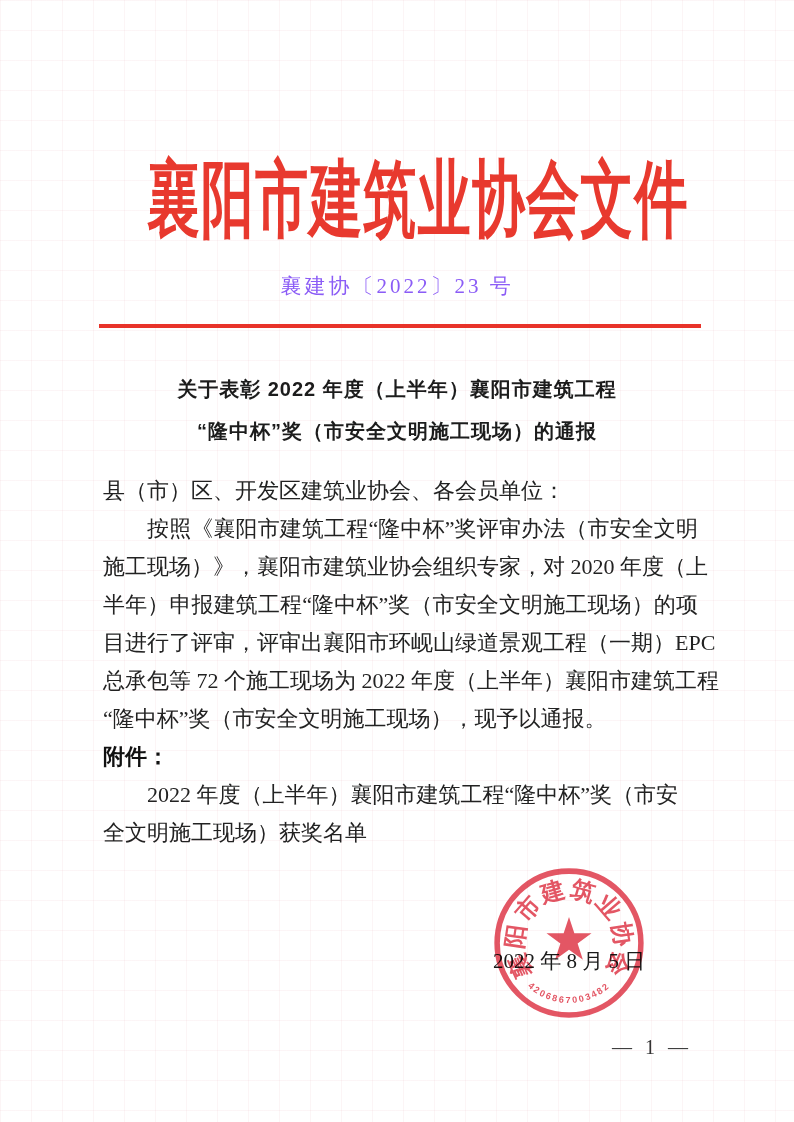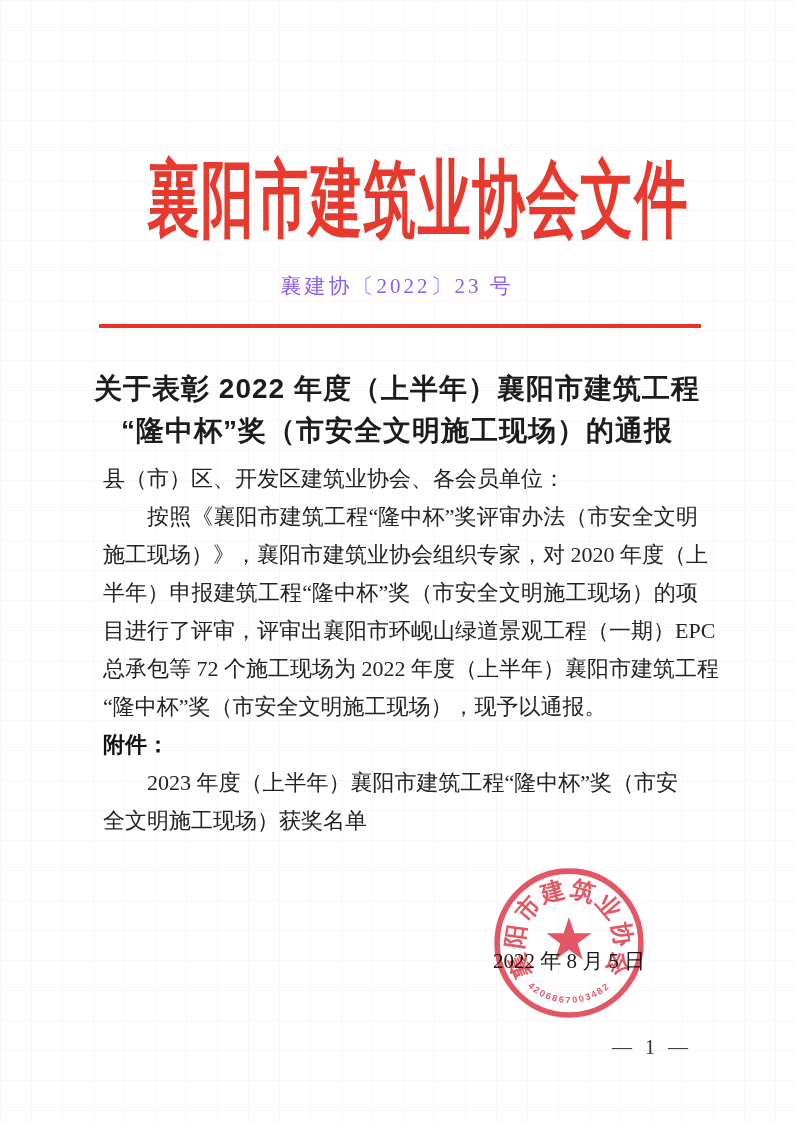--- a/index.html
+++ b/index.html
@@ -32,26 +32,26 @@
 
   .red-rule {
     position: absolute; top: 324px; left: 99px; width: 602px; height: 4px;
     background: #e8332a;
   }
 
   .doc-title {
     position: absolute; top: 368px; left: 0; width: 794px;
     text-align: center;
     font-family: "Liberation Sans", "DejaVu Sans", sans-serif;
-    font-weight: bold; font-size: 28px; line-height: 42px;
+    font-weight: bold; font-size: 20px; line-height: 42px;
     letter-spacing: 1px; color: #1c1c1c;
   }
 
   .doc-body {
-    position: absolute; top: 460px; left: 103px; width: 595px;
+    position: absolute; top: 472px; left: 103px; width: 595px;
     font-size: 22px; line-height: 38px; color: #222;
   }
   .doc-body .line { white-space: nowrap; }
   .doc-body .indent { padding-left: 44px; }
   .doc-body .fill { text-align: justify; text-align-last: justify; }
   .doc-body .indent.fill { text-align-last: justify; }
   .doc-body .bold {
     font-family: "Liberation Sans", "DejaVu Sans", sans-serif;
     font-weight: bold; color: #111;
   }
@@ -101,21 +101,21 @@
 
   <div class="doc-body">
     <div class="line">县（市）区、开发区建筑业协会、各会员单位：</div>
     <div class="line indent fill">按照《襄阳市建筑工程“隆中杯”奖评审办法（市安全文明</div>
     <div class="line fill">施工现场）》，襄阳市建筑业协会组织专家，对 2020 年度（上</div>
     <div class="line fill">半年）申报建筑工程“隆中杯”奖（市安全文明施工现场）的项</div>
     <div class="line fill">目进行了评审，评审出襄阳市环岘山绿道景观工程（一期）EPC</div>
     <div class="line fill">总承包等 72 个施工现场为 2022 年度（上半年）襄阳市建筑工程</div>
     <div class="line">“隆中杯”奖（市安全文明施工现场），现予以通报。</div>
     <div class="line bold">附件：</div>
-    <div class="line indent">2023 年度（上半年）襄阳市建筑工程“隆中杯”奖（市安</div>
+    <div class="line indent">2022 年度（上半年）襄阳市建筑工程“隆中杯”奖（市安</div>
     <div class="line">全文明施工现场）获奖名单</div>
   </div>
 
   <div class="issue-date">2022 年 8 月 5 日</div>
 
   <div class="seal">
     <svg viewBox="0 0 200 200">
       <circle class="seal-ring" cx="100" cy="100" r="91"></circle>
       <path id="sealTopArc" d="M 52.5 133.3 A 58 58 0 1 1 147.5 133.3" fill="none"></path>
       <path id="sealBottomArc" d="M 34.2 138 A 76 76 0 0 0 165.8 138" fill="none"></path>

